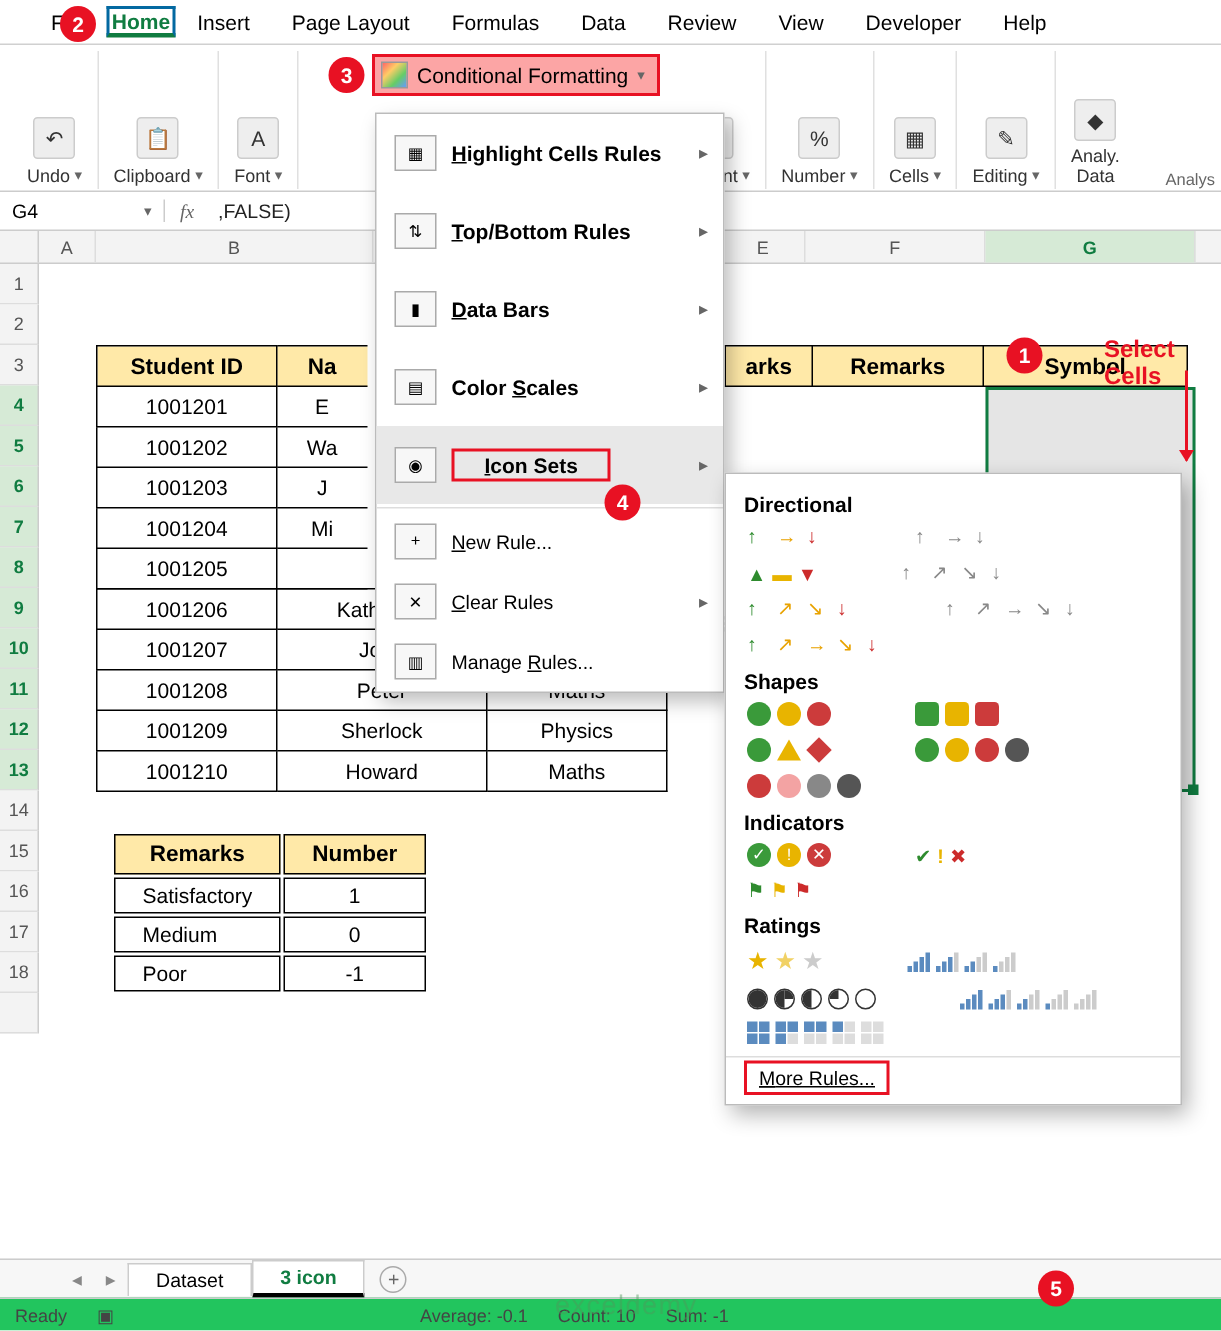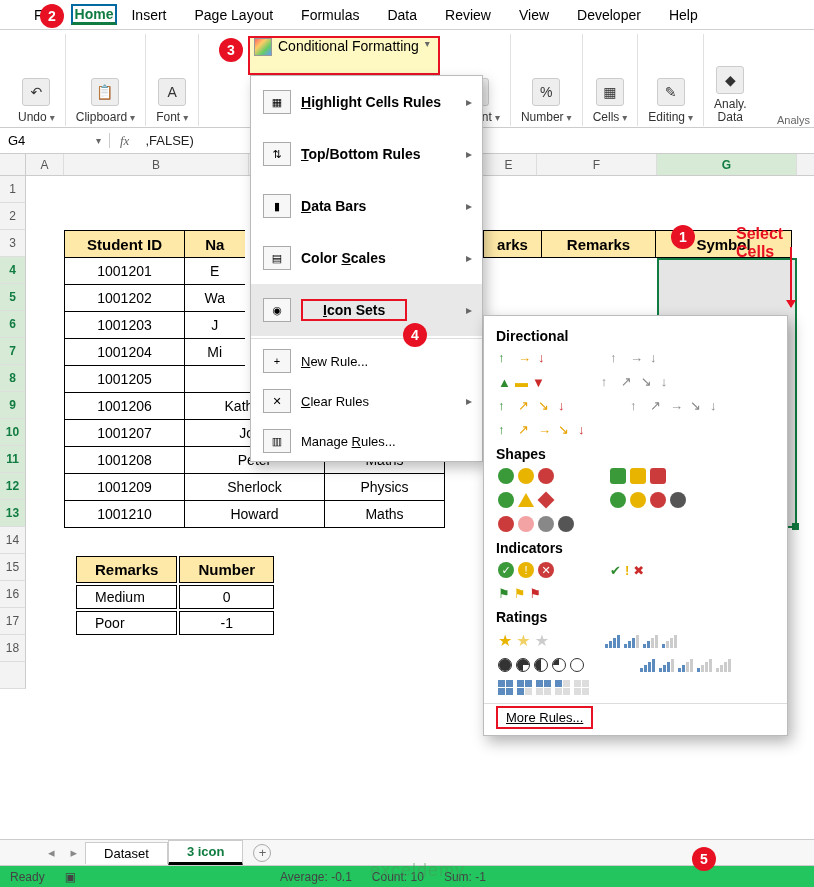--- a/index.html
+++ b/index.html
@@ -9,21 +9,21 @@
 .tabs { display: flex; align-items: center; height: 30px; padding-left: 20px; gap: 0; border-bottom: 1px solid #d0d0d0; font-size: 14px; }
 .tab { padding: 4px 14px; cursor: pointer; }
 .tab.active { color: #107c41; border-bottom: 3px solid #107c41; font-weight: 600; }
 .redbox { border: 2px solid #0369a1; padding: 0 2px; }
 
 
 .ribbon { display: flex; align-items: flex-start; padding: 4px 8px 0 8px; height: 98px; border-bottom: 1px solid #ccc; position: relative; }
 .group { display: flex; flex-direction: column; align-items: center; justify-content: flex-end; padding: 4px 10px 2px 10px; height: 92px; border-right: 1px solid #e0e0e0; font-size: 12px; color: #333; }
 .group .icon { width: 28px; height: 28px; background: #eee; border: 1px solid #ccc; border-radius: 3px; margin-bottom: 4px; display:flex;align-items:center;justify-content:center;font-size:14px; }
 .group .lbl { display: flex; align-items: center; gap: 3px; }
-.cf-btn { position: absolute; left: 248px; top: 6px; height: 39px; display: flex; align-items: flex-start; gap: 6px; border: 2px solid #e81123; padding: 0 8px 0 4px; background: #fef9c3; font-size: 14px; }
+.cf-btn { position: absolute; left: 248px; top: 6px; height: 28px; display: flex; align-items: center; gap: 6px; border: 2px solid #e81123; padding: 0 8px 0 4px; background: #fca5a5; font-size: 14px; }
 .cf-btn .swatch { width: 18px; height: 18px; background: linear-gradient(135deg,#f66,#fc6,#6c6,#69f); border: 1px solid #999; }
 .analys-lbl { position: absolute; right: 4px; bottom: 1px; font-size: 11px; color: #666; }
 
 
 .fbar { display: flex; align-items: center; height: 26px; border-bottom: 1px solid #ccc; }
 .namebox { width: 110px; border-right: 1px solid #ccc; padding: 0 8px; display:flex; align-items:center; justify-content:space-between; }
 .fx { padding: 0 10px; color: #666; font-style: italic; font-family: serif; }
 .formula { padding: 0 6px; color: #222; font-size: 13px; }
 
 
@@ -351,20 +351,24 @@
   </div>
 
   <div class="lookup">
     <table>
       <tbody>
           <tr>
             <th>Remarks</th>
             <th>Number</th>
           </tr>
       <tr>
+            <td class="left">Satisfactory</td>
+            <td>1</td>
+          </tr>
+      <tr>
             <td class="left">Medium</td>
             <td>0</td>
           </tr>
       <tr>
             <td class="left">Poor</td>
             <td>-1</td>
           </tr>
     </tbody>
       </table>
   </div>

